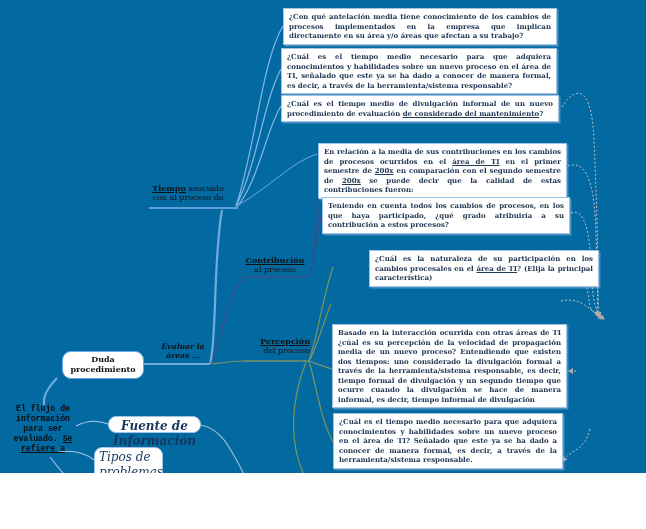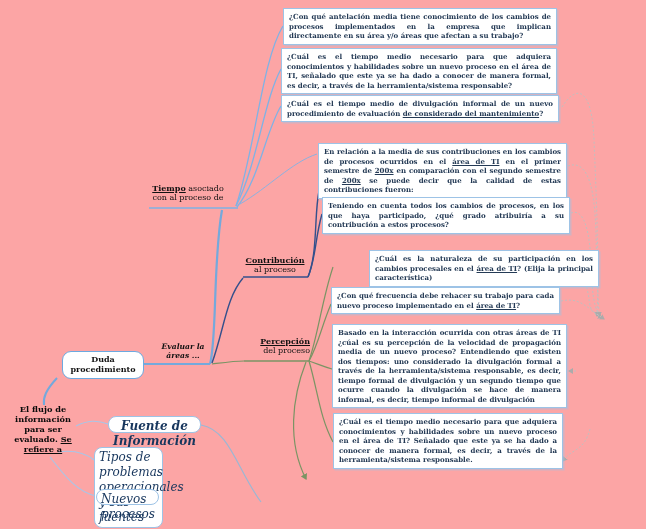--- a/index.html
+++ b/index.html
@@ -1,37 +1,37 @@
 <!DOCTYPE html>
 <html><head>
 <meta charset="utf-8">
 <style>
   html,body{margin:0;padding:0;background:#ffffff;}
   #canvas{
-    position:relative;width:646px;height:529px;background:#fca5a5;overflow:hidden;
+    position:relative;width:646px;height:473px;background:#0369a1;overflow:hidden;
     font-family:"DejaVu Serif","Liberation Serif",serif;
   }
   #wires{position:absolute;left:0;top:0;width:646px;height:529px;}
   .q{
     position:absolute;box-sizing:border-box;background:#ffffff;
     border:1px solid #9dc3e6;box-shadow:1.5px 1.5px 0 rgba(157,195,230,.45);
     padding:3px 5px;font-size:7px;line-height:1.36;font-weight:bold;
     color:#243a55;text-align:justify;
   }
   .q.rounded{border-radius:8px;border-color:#8eaadb;}
   .u{text-decoration:underline;}
   .lbl{position:absolute;text-align:center;color:#111111;font-size:8px;line-height:1.18;font-weight:normal;}
   .lbl .kw{font-weight:bold;text-decoration:underline;}
   .lbl.italic{font-style:italic;font-weight:bold;font-size:7.6px;}
   .rootbox{
     position:absolute;box-sizing:border-box;background:#ffffff;border:1.8px solid #6ca9e0;
     border-radius:9px;font-weight:bold;font-size:8px;line-height:1.2;color:#111111;
     text-align:center;display:flex;align-items:center;justify-content:center;padding:2px;
   }
-  .flujo{position:absolute;font-weight:bold;font-size:8.2px;line-height:1.22;color:#0b0b0b;text-align:center;}
+  .flujo{position:absolute;font-weight:bold;font-size:8.2px;line-height:1.22;color:#0b0b0b;text-align:center;font-family:Liberation Mono, monospace;}
   .srcbox{
     position:absolute;box-sizing:border-box;background:#ffffff;border:1px solid #9dc3e6;
     border-radius:8px;color:#17365d;font-size:12px;line-height:1.25;font-style:italic;
     padding:2px 4px;
   }
   .srcbox.bold{font-weight:bold;text-align:center;}
   .blob{
     position:absolute;box-sizing:border-box;background:#a7a7a7;border:1px solid #8f8f8f;
     border-radius:14px;color:#3d3d3d;font-weight:bold;font-size:6.5px;line-height:1.3;
     text-align:center;display:flex;align-items:center;justify-content:center;padding:4px 6px;
@@ -118,23 +118,20 @@
   </div>
 
   <div class="q" style="left:322px;top:197px;width:248px;">
     <span>Teniendo en cuenta todos los cambios de procesos, en los que haya participado, ¿qué grado  atribuiría a su contribución a estos procesos?</span>
   </div>
 
   <div class="q" style="left:333px;top:250px;width:230px;margin-left:36px;">
     <span>¿Cuál es la naturaleza de su participación en los cambios procesales en el </span><span class="u">área de TI</span><span>? (Elija la principal característica)</span>
   </div>
 
-  <div class="q" style="left:331px;top:287px;width:229px;">
-    <span>¿Con qué frecuencia debe rehacer su trabajo para cada nuevo proceso implementado en el </span><span class="u">área de TI</span><span>?</span>
-  </div>
 
   <div class="q" style="left:332px;top:324px;width:235px;">
     <span>Basado en  la interacción ocurrida con otras áreas de TI ¿cúal es su percepción de la velocidad de propagación media de un nuevo proceso? Entendiendo que existen dos tiempos: uno considerado la divulgación formal a través de la herramienta/sistema responsable, es decir, tiempo formal de divulgación y un segundo tiempo que ocurre cuando la divulgación se hace de manera informal, es decir, tiempo informal de divulgación</span>
   </div>
 
   <div class="q" style="left:333px;top:413px;width:230px;">
     <span>¿Cuál es el tiempo medio necesario para que adquiera conocimientos y habilidades sobre un nuevo proceso en el área de TI? Señalado que este ya se ha dado a conocer de manera formal, es decir, a través de la herramienta/sistema responsable.</span>
   </div>
 
 

